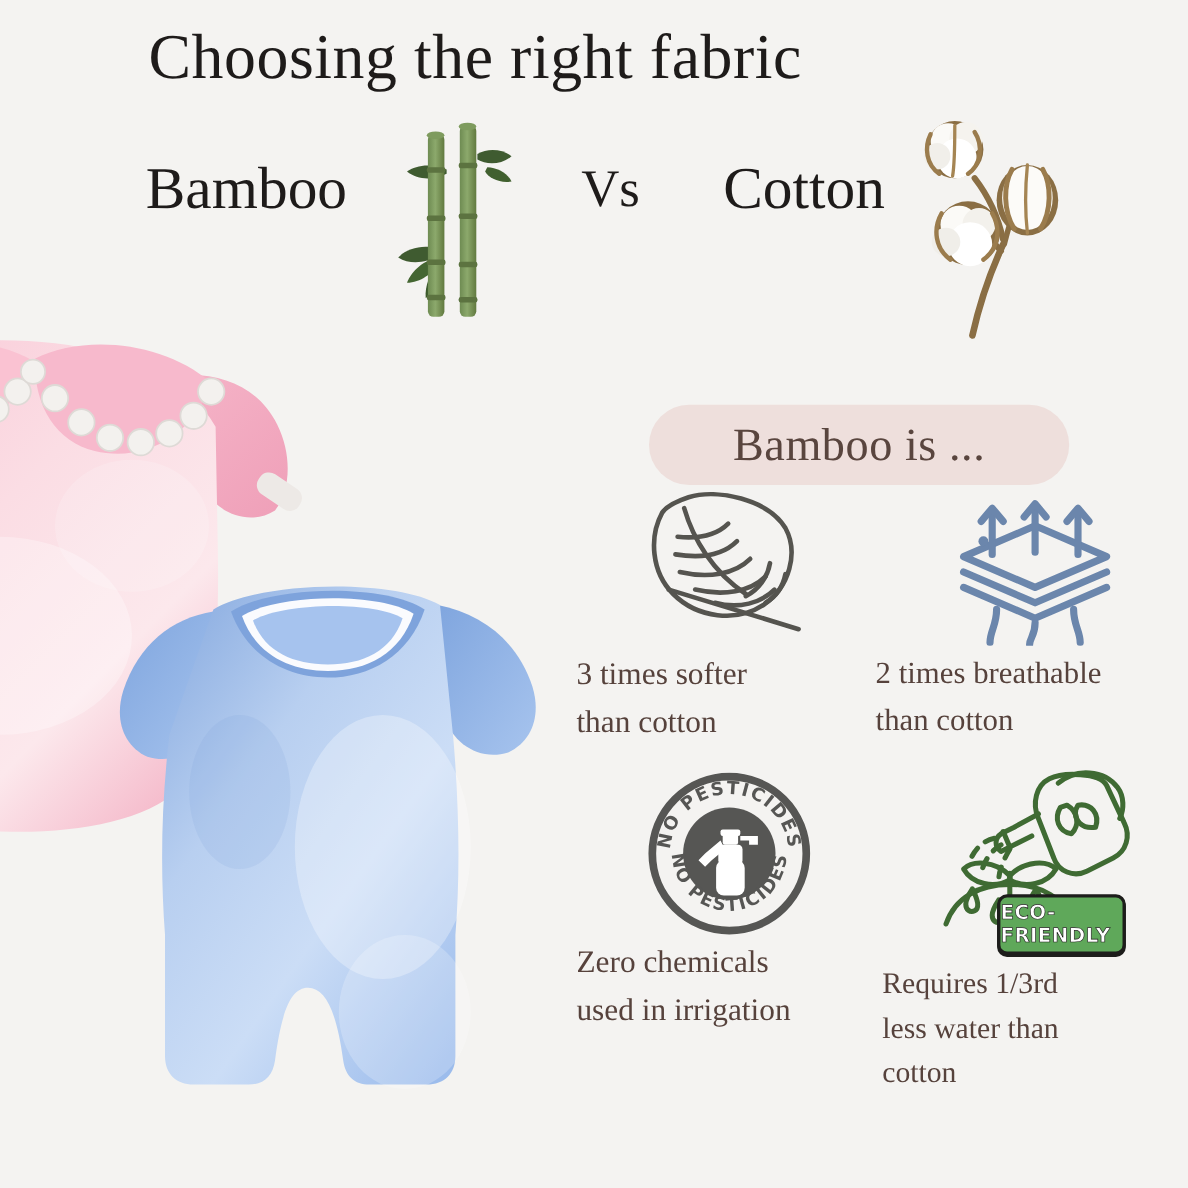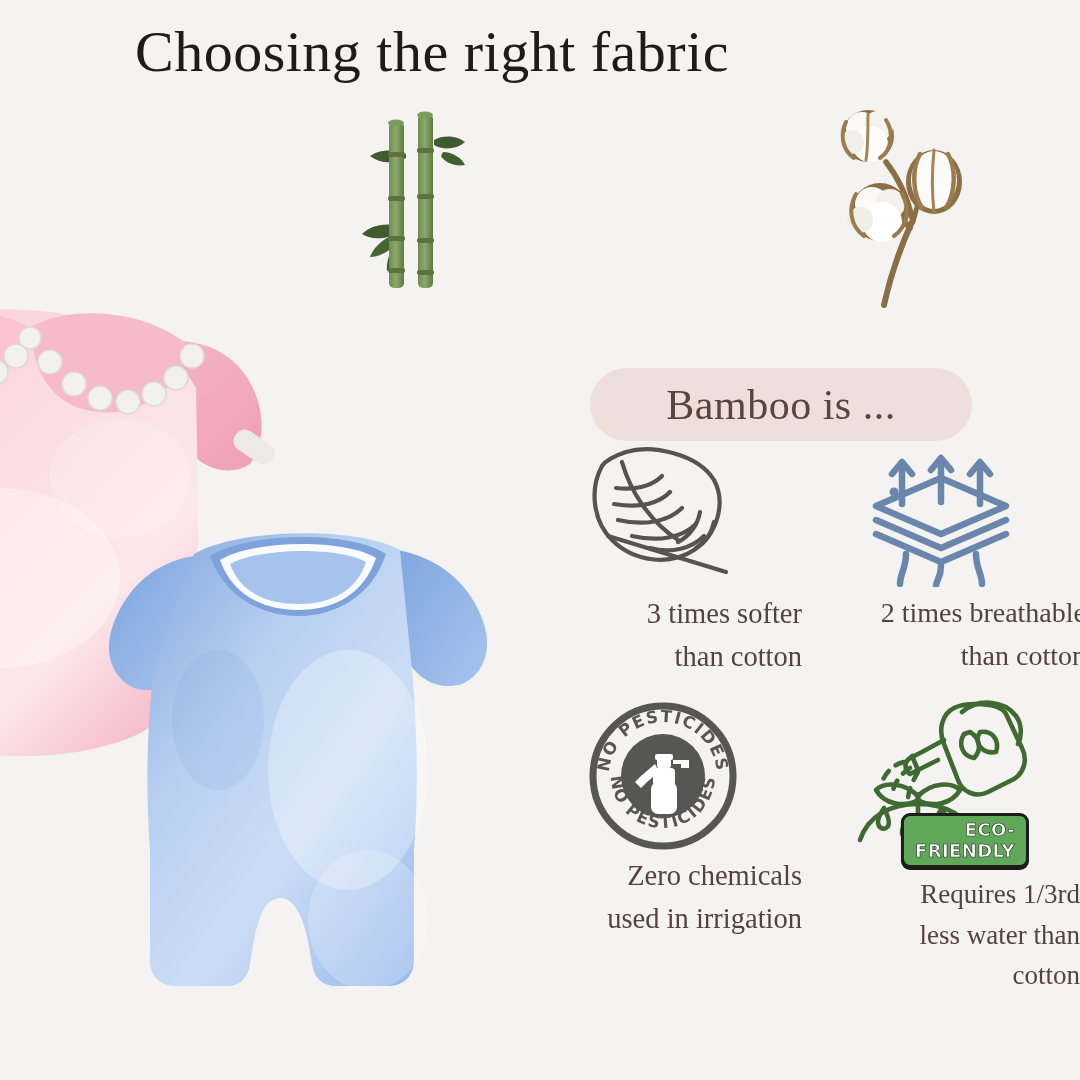--- a/index.html
+++ b/index.html
@@ -125,21 +125,21 @@
   .features {
     position: absolute;
     left: 520px;
     top: 440px;
     width: 560px;
     height: 600px;
   }
   .feat {
     position: absolute;
     width: 278px;
-    text-align: right;
+    text-align: left;
   }
   .feat-soft      { left: 4px;   top: 0px;   }
   .feat-breathe   { left: 282px; top: 0px;   }
   .feat-pest      { left: 4px;   top: 262px; }
   .feat-water     { left: 282px; top: 252px; }
 
   .feat-icon {
     height: 148px;
     display: flex;
     align-items: center;
@@ -158,41 +158,46 @@
 
   
   .eco-badge {
     position: absolute;
     left: 50%;
     transform: translateX(-50%);
     bottom: 2px;
     background: #5FA85A;
     border: 3px solid #1D1D1B;
     border-radius: 9px;
-    padding: 3px 11px 4px 11px;
+    padding: 3px 11px 4px 0;
     box-shadow: 0 2px 0 #1D1D1B;
     margin-left: 24px;
   }
   .eco-badge span {
     font-family: "DejaVu Sans", sans-serif;
     font-weight: bold;
     font-size: 18px;
     color: #FFFFFF;
     letter-spacing: 0.4px;
     -webkit-text-stroke: 0.6px #1D1D1B;
   }
   .icon-wrap { position: relative; }
 </style>
 </head>
 <body>
 
 <div class="canvas">
 
   <div class="title">Choosing the right fabric</div>
 
+  <div class="vs-row">
+    <div class="word-bamboo">Bamboo</div>
+    <div class="word-vs">Vs</div>
+    <div class="word-cotton">Cotton</div>
+  </div>
 
   <div class="bamboo-art">
     <svg width="122" height="185" viewBox="0 0 122 185">
       <defs>
         <linearGradient id="bamg" x1="0" y1="0" x2="1" y2="0">
           <stop offset="0%" stop-color="#6E8B52"></stop>
           <stop offset="45%" stop-color="#8CA96C"></stop>
           <stop offset="100%" stop-color="#61793F"></stop>
         </linearGradient>
       </defs>

